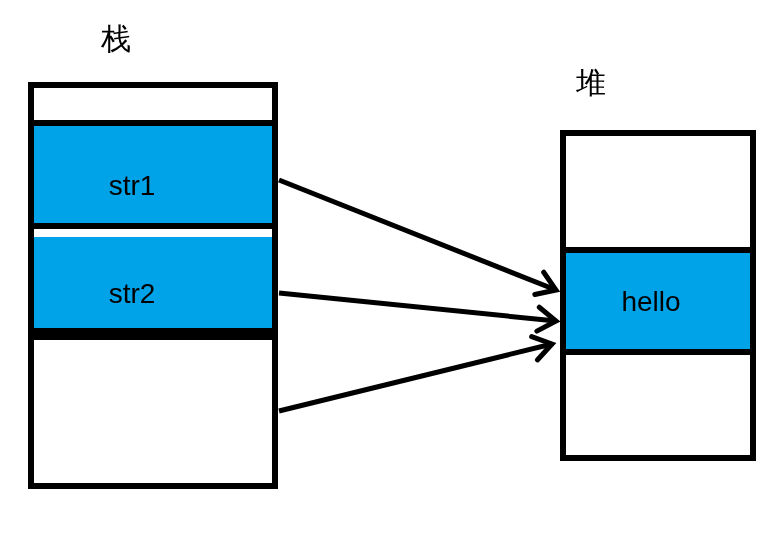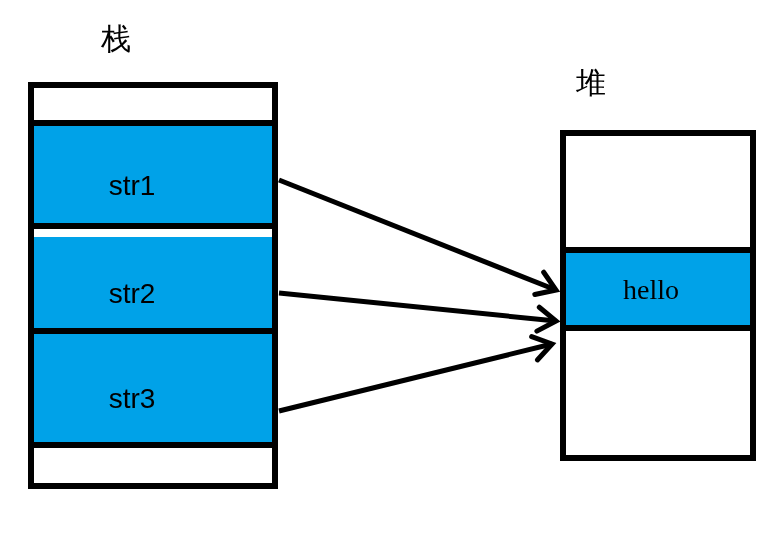--- a/index.html
+++ b/index.html
@@ -53,21 +53,21 @@
     height: 6px;
     background: var(--line, #000);
   }
 
   
   .s-c0 { height: 32px; }
   .s-c1 { height: 97px; }
   .s-c2 { height: 91px; margin-top: 8px; }
   .s-c3 { height: 108px; }
   .h-c0 { height: 111px; }
-  .h-c1 { height: 72px; font-family: Liberation Serif, serif; }
+  .h-c1 { height: 96px; }
 
   .stack-box .cell-text { transform: translate(-21px, 11px); }
   .heap-box  .cell-text { transform: translate(-7px, 1px); }
 
   .arrows {
     position: absolute;
     left: 0; top: 0;
     width: 774px;
     height: 535px;
     pointer-events: none;
@@ -86,23 +86,20 @@
     <div class="cell empty s-c0"></div>
     <div class="divider"></div>
     <div class="cell filled s-c1">
       <span class="cell-text">str1</span>
     </div>
     <div class="divider"></div>
     <div class="cell filled s-c2">
       <span class="cell-text">str2</span>
     </div>
     <div class="divider"></div>
-    <div class="cell filled s-c3">
-      <span class="cell-text">str3</span>
-    </div>
     <div class="divider"></div>
     <div class="cell empty grow"></div>
   </div>
 
   <div class="box heap-box">
     <div class="cell empty h-c0"></div>
     <div class="divider"></div>
     <div class="cell filled h-c1">
       <span class="cell-text">hello</span>
     </div>

